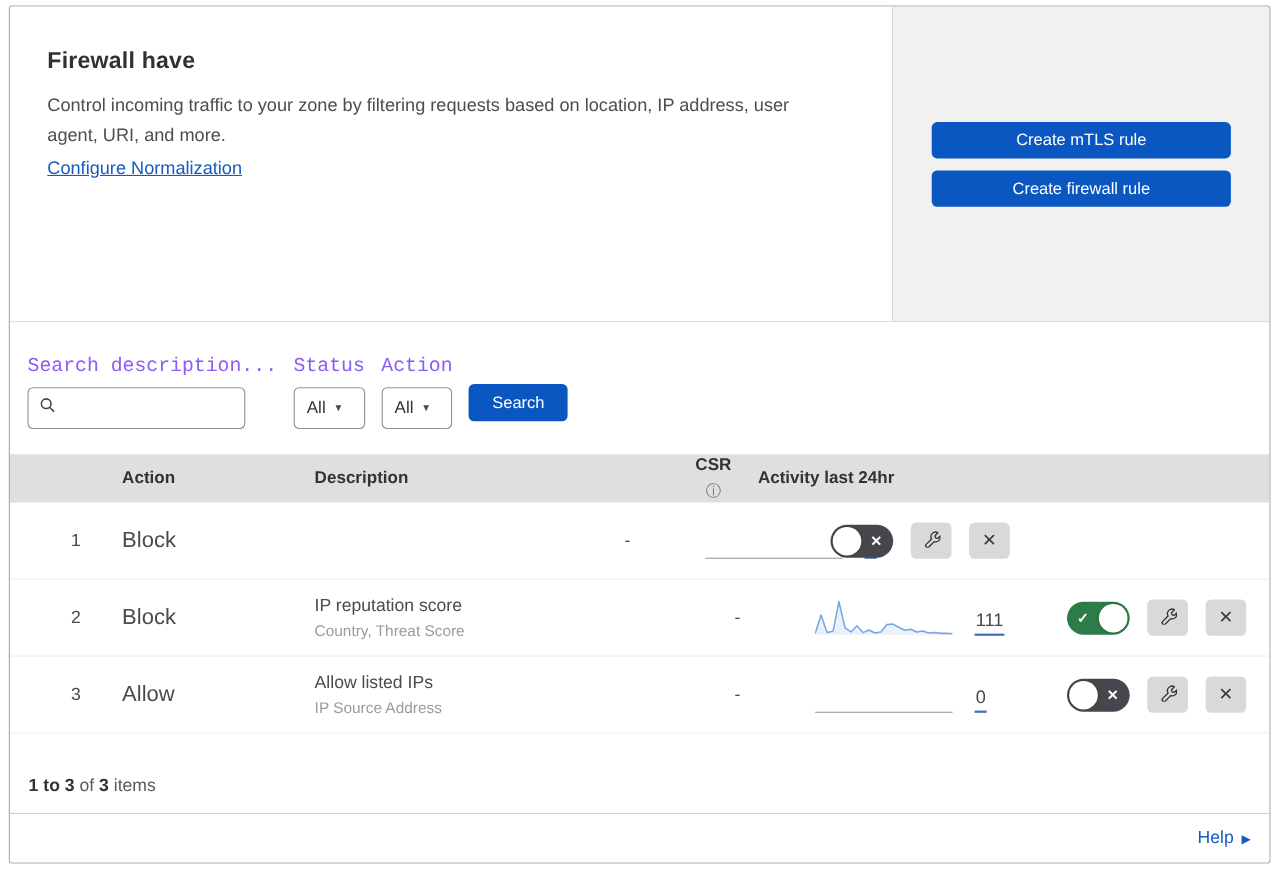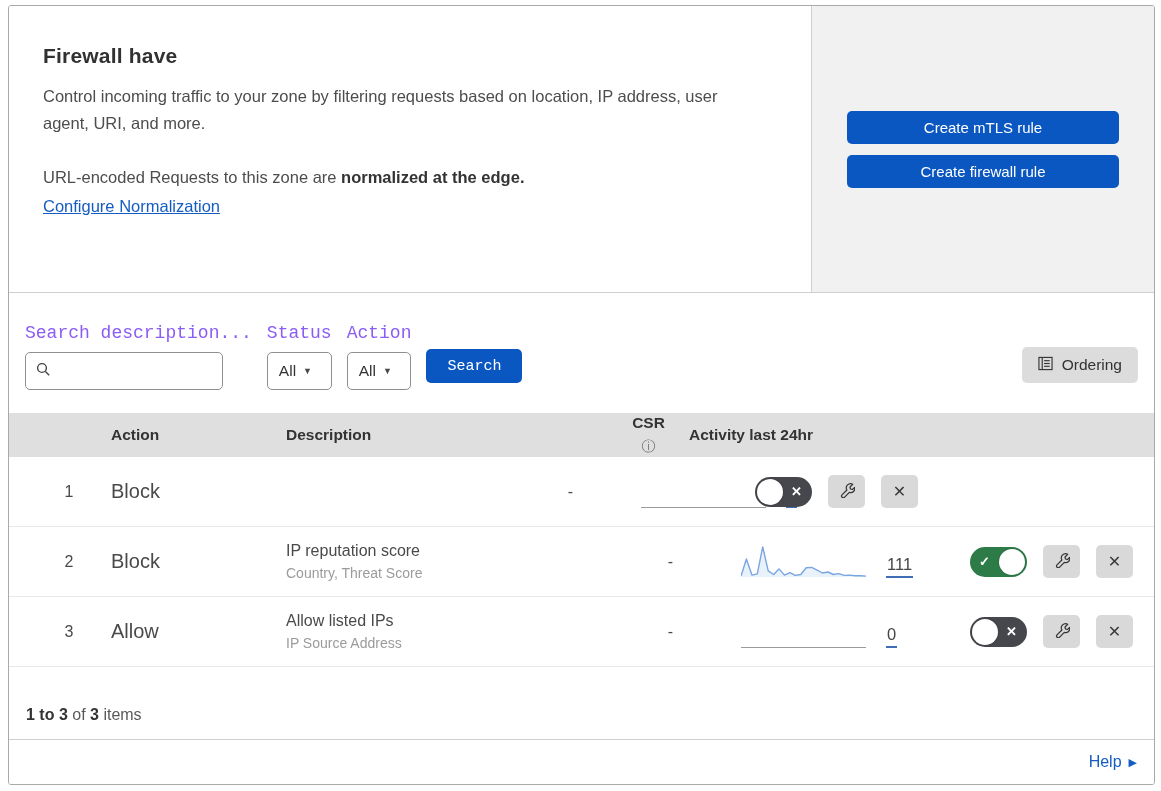--- a/index.html
+++ b/index.html
@@ -27,21 +27,21 @@
     background:var(--accent-blue,#0b57c2); color:#fff; font-size:15px;
     font-family:"Liberation Sans", sans-serif;
   }
   
   .filterbar { height:120px; flex:0 0 auto; display:flex; align-items:flex-start; gap:15px; padding:30px 16px 0 16px; background:#fff; }
   .f-group .f-label { display:block; font-size:18px; color:#8b5cf6; margin-bottom:9px;font-family:Liberation Mono, monospace; }
   .search-box { width:198px; height:38px; border:1px solid #8f8f8f; border-radius:5px; background:#fff; display:flex; align-items:center; padding:0 10px; gap:8px; }
   .search-box input { border:none; outline:none; flex:1; font-size:15px; min-width:0; font-family:"Liberation Sans", sans-serif; }
   .select-box { height:38px; border:1px solid #8f8f8f; border-radius:5px; background:#fff; display:flex; align-items:center; padding:0 11px; gap:7px; font-size:15.5px; color:#333; cursor:pointer; }
   .caret { font-size:9px; color:#4a4a4a; }
-  .search-btn { margin-top:26px; height:34px; padding:0 21px; border:none; border-radius:5px; background:var(--accent-blue,#0b57c2); color:#fff; font-size:15px; cursor:pointer; font-family:Liberation Mono, monospace; }
+  .search-btn { margin-top:26px; height:34px; padding:0 21px; border:none; border-radius:5px; background:var(--accent-blue,#0b57c2); color:#fff; font-size:15px; cursor:pointer; font-family:Liberation Sans, sans-serif; }
   .ordering-btn { margin-left:auto; margin-top:24px; height:36px; padding:0 16px; border:none; border-radius:5px; background:#dcdcdc; color:#333; font-size:15.5px; display:flex; align-items:center; gap:9px; cursor:pointer; font-family:"Liberation Sans", sans-serif; }
   
   .grid-cols { display:grid; grid-template-columns:102px 175px 303px 100px 250px 1fr; }
   .t-head { height:44px; background:var(--header-bg,#dfdfdf); align-items:center; font-size:15.5px; font-weight:700; color:#333; flex:0 0 auto; }
   .t-head .csr-h { display:flex; align-items:center; gap:6px; padding-left:19px;flex-direction:column; }
   .info-i { font-size:14px; color:#767676; font-weight:400; cursor:pointer; }
   .row { height:70px; border-bottom:1px solid #e8e8e8; align-items:center; flex:0 0 auto; background:#fff; }
   .cell.num { text-align:center; padding-left:18px; font-size:16px; color:#4a4a4a; }
   .cell.action { font-size:20px; color:#4a4a4a; }
   .desc-main { font-size:16px; color:#4a4a4a; }
@@ -69,21 +69,20 @@
 </style>
 </head>
 <body>
 
 <div class="outer">
 
   <div class="top">
     <div class="top-left">
       <div class="page-title">Firewall have</div>
       <p class="desc-p">Control incoming traffic to your zone by filtering requests based on location, IP address, user agent, URI, and more.</p>
-      <p class="norm-p"><span>URL-encoded Requests to this zone are </span><span class="norm-bold">normalized at the edge.</span></p>
       <a class="norm-link">Configure Normalization</a>
     </div>
     <div class="top-right">
       <button class="primary-btn">Create mTLS rule</button>
       <button class="primary-btn">Create firewall rule</button>
     </div>
   </div>
 
   <div class="filterbar">
     <div class="f-group">
@@ -106,32 +105,20 @@
       </div>
     </div>
     <div class="f-group">
       <span class="f-label">Action</span>
       <div class="select-box">
         <span>All</span>
         <span class="caret">▼</span>
       </div>
     </div>
     <button class="search-btn">Search</button>
-    <button class="ordering-btn">
-      <span>
-        <svg width="15" height="15" viewBox="0 0 16 16">
-            <rect x="1" y="1.5" width="14" height="13" fill="none" stroke="#333" stroke-width="1.2"></rect>
-            <line x1="4.5" y1="1.5" x2="4.5" y2="14.5" stroke="#333" stroke-width="1.2"></line>
-            <line x1="6.5" y1="5" x2="12.5" y2="5" stroke="#333" stroke-width="1.2"></line>
-            <line x1="6.5" y1="8" x2="12.5" y2="8" stroke="#333" stroke-width="1.2"></line>
-            <line x1="6.5" y1="11" x2="12.5" y2="11" stroke="#333" stroke-width="1.2"></line>
-          </svg>
-      </span>
-      <span>Ordering</span>
-    </button>
   </div>
 
   <div class="t-head grid-cols">
     <div></div>
     <div>Action</div>
     <div>Description</div>
     <div class="csr-h">
       <span>CSR</span>
       <span class="info-i">ⓘ</span>
     </div>

